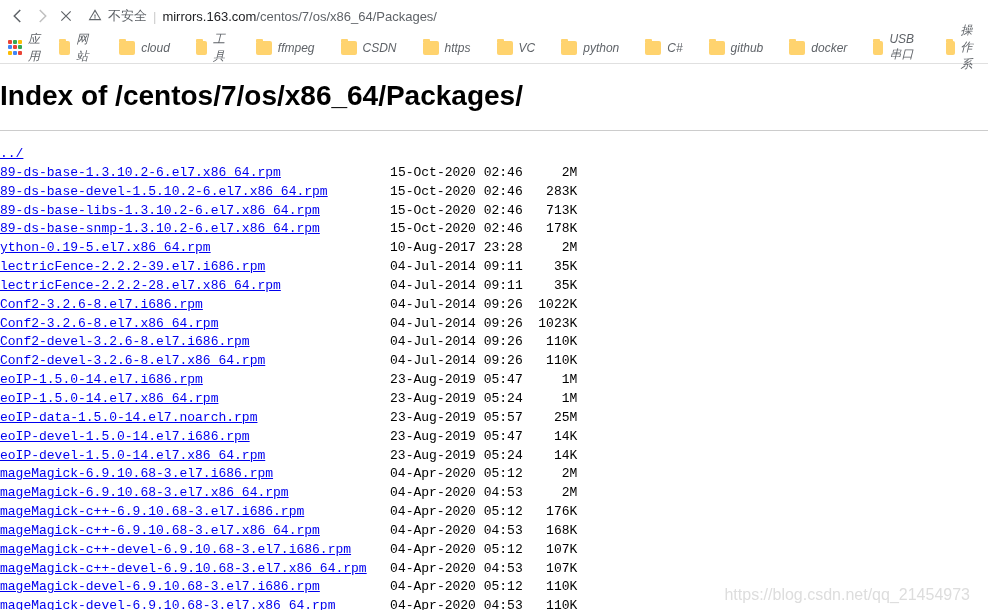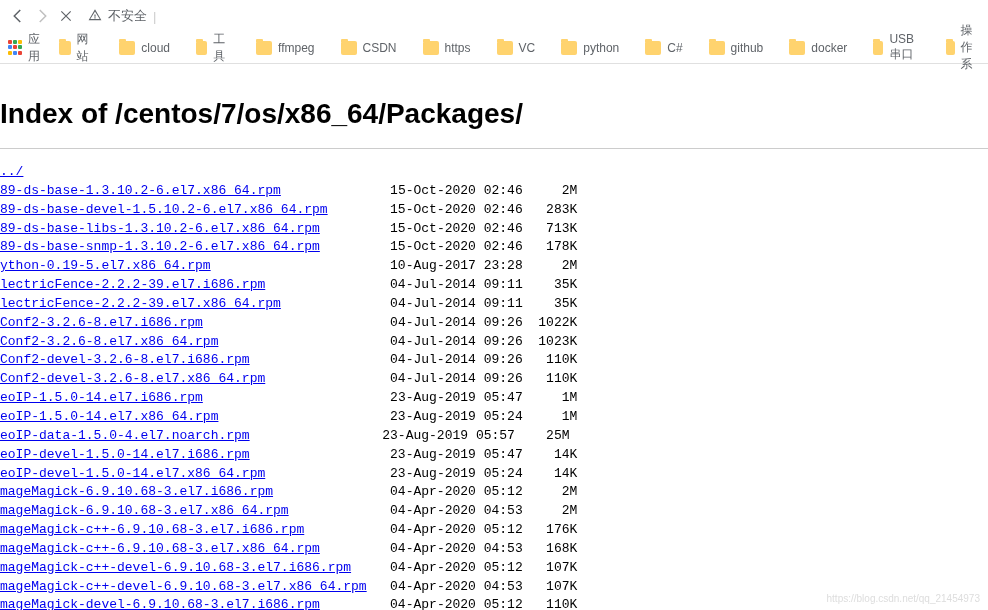--- a/index.html
+++ b/index.html
@@ -42,20 +42,21 @@
     .insecure-text { color: #5f6368; }
     .url-host { color: #202124; }
     .url-path { color: #5f6368; }
     .bookmarks-bar {
       height: 32px;
       display: flex;
       align-items: center;
       padding: 0 8px;
       gap: 14px;
       border-bottom: 1px solid #e0e0e0;
+      font-style: italic;
     }
     .apps-icon {
       width: 16px; height: 16px;
       display: grid;
       grid-template-columns: repeat(3, 1fr);
       grid-template-rows: repeat(3, 1fr);
       gap: 1px;
     }
     .apps-dot { width: 4px; height: 4px; border-radius: 1px; }
     .bookmark-item {
@@ -82,44 +83,43 @@
     }
     .content {
       padding: 16px 0 0 0;
     }
     h1 {
       font-size: 28px;
       font-weight: bold;
       color: #000;
       padding-left: 0;
       margin-bottom: 18px;
-      margin-top: 18px;
     }
     hr {
       border: none;
       border-top: 1px solid #ccc;
       margin-bottom: 14px;
     }
     .listing {
       font-family: "Courier New", monospace;
       font-size: 13px;
       line-height: 1.45;
       white-space: pre;
       padding-left: 0;
     }
     .listing a {
       color: #0000ee;
       text-decoration: underline;
     }
     .watermark {
       position: absolute;
       bottom: 6px;
-      right: 8px;
+      right: 18px;
       color: #ddd;
-      font-size: 10px;
+      font-size: 16px;
     }
   </style>
 </head>
 <body>
 
 <div class="toolbar">
   <div class="nav-icon">
     <svg width="18" height="18" viewBox="0 0 24 24">
         <path fill="none" stroke="#5f6368" stroke-width="2" d="M15 4l-8 8 8 8"></path>
       </svg>
@@ -135,20 +135,23 @@
       </svg>
   </div>
   <div class="address-bar">
     <span class="warning-icon">
       <svg width="14" height="14" viewBox="0 0 24 24">
           <path fill="#5f6368" d="M12 2L1 21h22L12 2zm0 4l8 13H4l8-13zm-1 5v4h2v-4h-2zm0 5v2h2v-2h-2z"></path>
         </svg>
     </span>
     <span class="insecure-text">不安全</span>
     <span style="color:#ccc;">|</span>
+    <span>
+      <span class="url-host">mirrors.163.com</span><span class="url-path">/centos/7/os/x86_64/Packages/</span>
+    </span>
   </div>
 </div>
 
 <div class="bookmarks-bar">
   <div class="bookmark-item">
     <div class="apps-icon" id="apps-icon">
         <div class="apps-dot" style="background: rgb(234, 67, 53);"></div>
         <div class="apps-dot" style="background: rgb(52, 168, 83);"></div>
         <div class="apps-dot" style="background: rgb(251, 188, 5);"></div>
         <div class="apps-dot" style="background: rgb(66, 133, 244);"></div>
@@ -219,28 +222,28 @@
 <div class="content">
   <h1>Index of /centos/7/os/x86_64/Packages/</h1>
   <hr>
   <div class="listing" id="listing"><a href="#">../</a>
 <a href="#">89-ds-base-1.3.10.2-6.el7.x86_64.rpm</a>              15-Oct-2020 02:46     2M
 <a href="#">89-ds-base-devel-1.5.10.2-6.el7.x86_64.rpm</a>        15-Oct-2020 02:46   283K
 <a href="#">89-ds-base-libs-1.3.10.2-6.el7.x86_64.rpm</a>         15-Oct-2020 02:46   713K
 <a href="#">89-ds-base-snmp-1.3.10.2-6.el7.x86_64.rpm</a>         15-Oct-2020 02:46   178K
 <a href="#">ython-0.19-5.el7.x86_64.rpm</a>                       10-Aug-2017 23:28     2M
 <a href="#">lectricFence-2.2.2-39.el7.i686.rpm</a>                04-Jul-2014 09:11    35K
-<a href="#">lectricFence-2.2.2-39.el7.x86_64.rpm</a>              04-Jul-2014 09:11    35K
+<a href="#">lectricFence-2.2.2-28.el7.x86_64.rpm</a>              04-Jul-2014 09:11    35K
 <a href="#">Conf2-3.2.6-8.el7.i686.rpm</a>                        04-Jul-2014 09:26  1022K
 <a href="#">Conf2-3.2.6-8.el7.x86_64.rpm</a>                      04-Jul-2014 09:26  1023K
 <a href="#">Conf2-devel-3.2.6-8.el7.i686.rpm</a>                  04-Jul-2014 09:26   110K
 <a href="#">Conf2-devel-3.2.6-8.el7.x86_64.rpm</a>                04-Jul-2014 09:26   110K
 <a href="#">eoIP-1.5.0-14.el7.i686.rpm</a>                        23-Aug-2019 05:47     1M
 <a href="#">eoIP-1.5.0-14.el7.x86_64.rpm</a>                      23-Aug-2019 05:24     1M
-<a href="#">eoIP-data-1.5.0-4.el7.noarch.rpm</a>                 23-Aug-2019 05:57    25M
+<a href="#">eoIP-data-1.5.0-14.el7.noarch.rpm</a>                 23-Aug-2019 05:57    25M
 <a href="#">eoIP-devel-1.5.0-14.el7.i686.rpm</a>                  23-Aug-2019 05:47    14K
 <a href="#">eoIP-devel-1.5.0-14.el7.x86_64.rpm</a>                23-Aug-2019 05:24    14K
 <a href="#">mageMagick-6.9.10.68-3.el7.i686.rpm</a>               04-Apr-2020 05:12     2M
 <a href="#">mageMagick-6.9.10.68-3.el7.x86_64.rpm</a>             04-Apr-2020 04:53     2M
 <a href="#">mageMagick-c++-6.9.10.68-3.el7.i686.rpm</a>           04-Apr-2020 05:12   176K
 <a href="#">mageMagick-c++-6.9.10.68-3.el7.x86_64.rpm</a>         04-Apr-2020 04:53   168K
 <a href="#">mageMagick-c++-devel-6.9.10.68-3.el7.i686.rpm</a>     04-Apr-2020 05:12   107K
 <a href="#">mageMagick-c++-devel-6.9.10.68-3.el7.x86_64.rpm</a>   04-Apr-2020 04:53   107K
 <a href="#">mageMagick-devel-6.9.10.68-3.el7.i686.rpm</a>         04-Apr-2020 05:12   110K
 <a href="#">mageMagick-devel-6.9.10.68-3.el7.x86_64.rpm</a>       04-Apr-2020 04:53   110K

